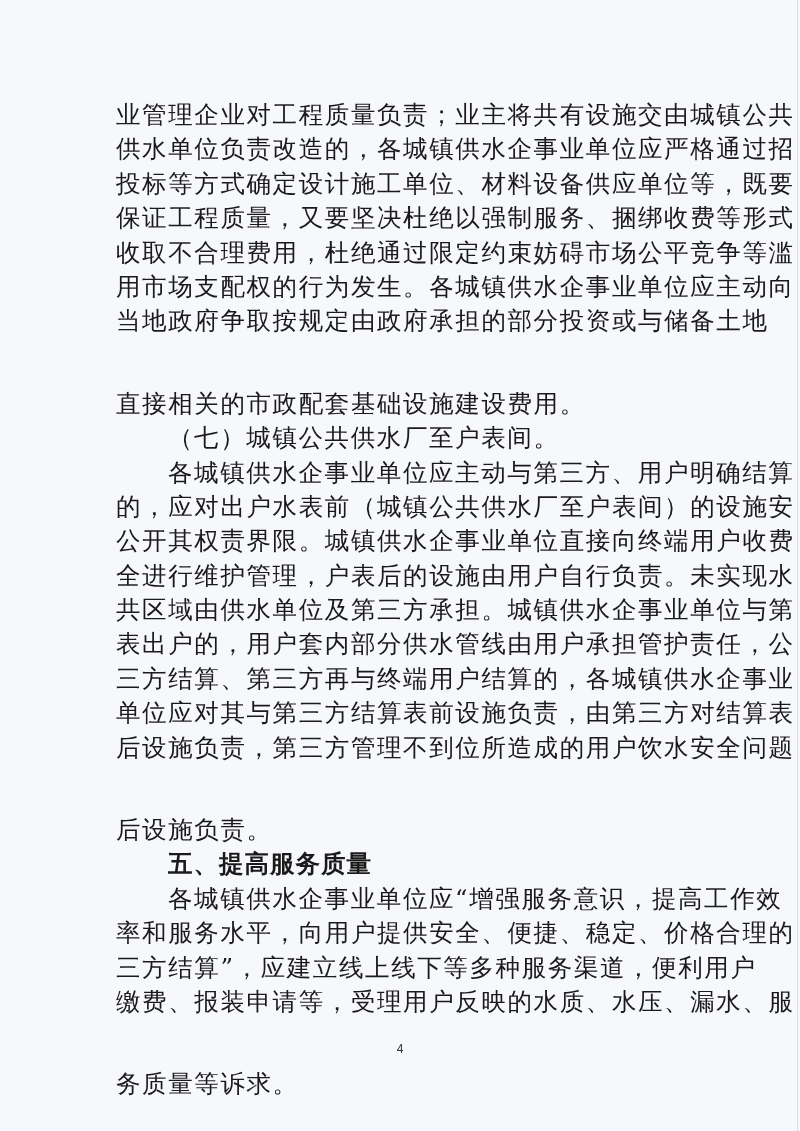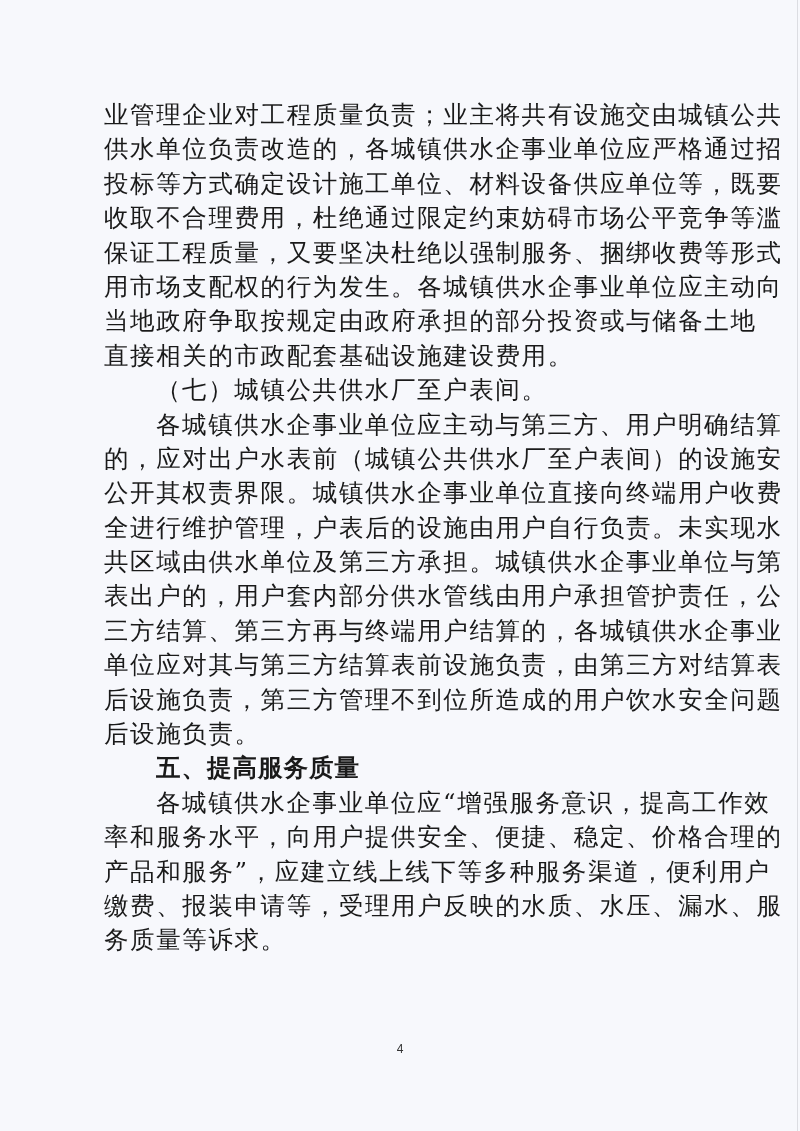--- a/index.html
+++ b/index.html
@@ -10,33 +10,33 @@
       overflow: hidden;
       font-family: "DejaVu Serif", "Liberation Serif", serif;
       color: #1a1a1a;
     }
     .page-edge {
       position: absolute; right: 2px; top: 0; width: 1px; height: 1131px;
       background: #dcdde2;
     }
     .content {
       position: absolute;
-      left: 104px; top: 98px;
+      left: 116px; top: 98px;
       width: 580px;
     }
     .line {
       height: 34.4px;
       line-height: 34.4px;
       font-size: 24.5px;
       white-space: nowrap;
       letter-spacing: 1.6px;
       text-align: justify;
       text-align-last: justify;
     }
-    .line.last { text-align-last: left; }
+    .line.last { text-align-last: left; margin-top: 48px; }
     .indent { padding-left: 52px; }
     .heading-bold {
       font-family: Liberation Sans, sans-serif;
       font-weight: bold;
       text-align-last: left;
       letter-spacing: 1px;
     }
     .heading-sub { text-align-last: left; }
     .page-number {
       position: absolute;
@@ -52,22 +52,22 @@
 <body>
 
 <div class="page-edge"></div>
 
 <div class="content">
 
   <div>
     <div class="line">业管理企业对工程质量负责；业主将共有设施交由城镇公共</div>
     <div class="line">供水单位负责改造的，各城镇供水企事业单位应严格通过招</div>
     <div class="line">投标等方式确定设计施工单位、材料设备供应单位等，既要</div>
+    <div class="line">保证工程质量，又要坚决杜绝以强制服务、捆绑收费等形式</div>
     <div class="line">收取不合理费用，杜绝通过限定约束妨碍市场公平竞争等滥</div>
-    <div class="line">保证工程质量，又要坚决杜绝以强制服务、捆绑收费等形式</div>
     <div class="line">用市场支配权的行为发生。各城镇供水企事业单位应主动向</div>
     <div class="line">当地政府争取按规定由政府承担的部分投资或与储备土地</div>
     <div class="line last">直接相关的市政配套基础设施建设费用。</div>
   </div>
 
   <div class="line indent heading-sub">（七）城镇公共供水厂至户表间。</div>
 
   <div>
     <div class="line indent">各城镇供水企事业单位应主动与第三方、用户明确结算</div>
     <div class="line">的，应对出户水表前（城镇公共供水厂至户表间）的设施安</div>
@@ -79,19 +79,19 @@
     <div class="line">单位应对其与第三方结算表前设施负责，由第三方对结算表</div>
     <div class="line">后设施负责，第三方管理不到位所造成的用户饮水安全问题</div>
     <div class="line last">后设施负责。</div>
   </div>
 
   <div class="line indent heading-bold">五、提高服务质量</div>
 
   <div>
     <div class="line indent">各城镇供水企事业单位应“增强服务意识，提高工作效</div>
     <div class="line">率和服务水平，向用户提供安全、便捷、稳定、价格合理的</div>
-    <div class="line">产品和服务”，应建立线上线下等多种服务渠道，便利用户</div>
+    <div class="line">三方结算”，应建立线上线下等多种服务渠道，便利用户</div>
     <div class="line">缴费、报装申请等，受理用户反映的水质、水压、漏水、服</div>
     <div class="line last">务质量等诉求。</div>
   </div>
 </div>
 
 <div class="page-number">4</div>
 
 </body></html>

